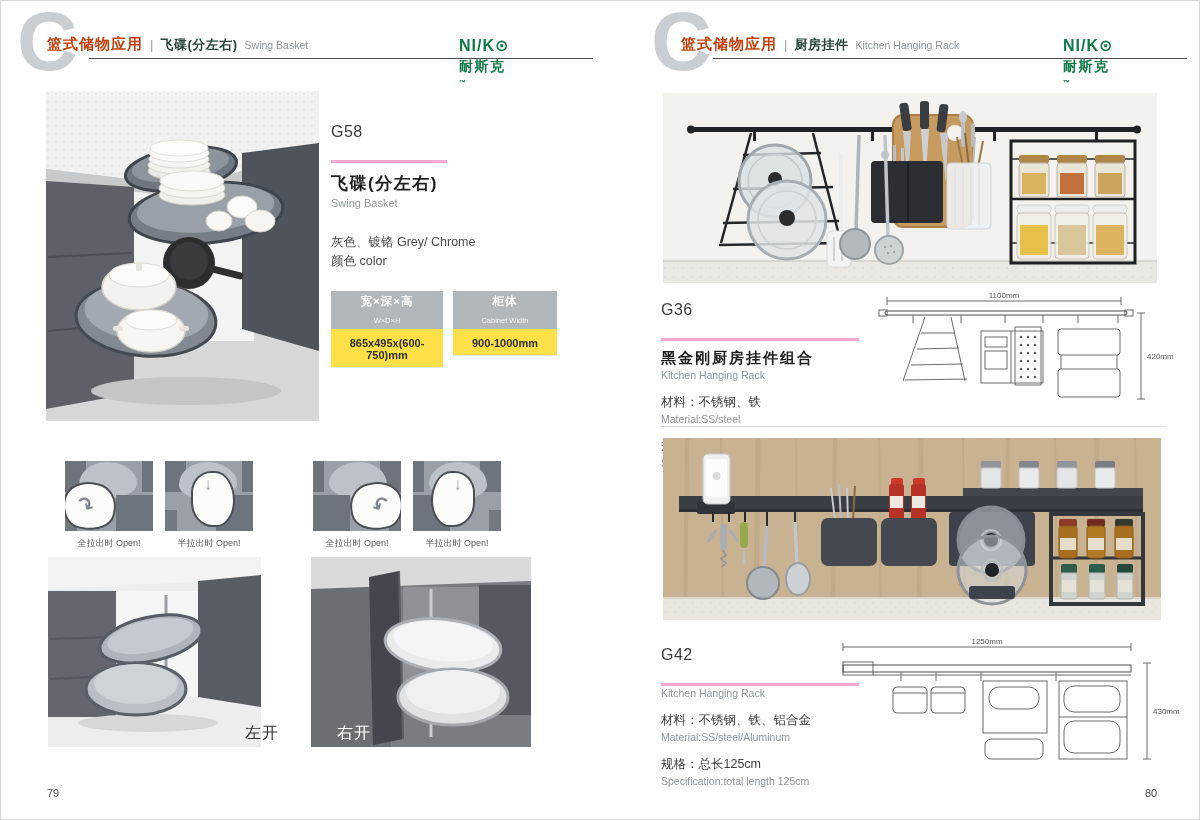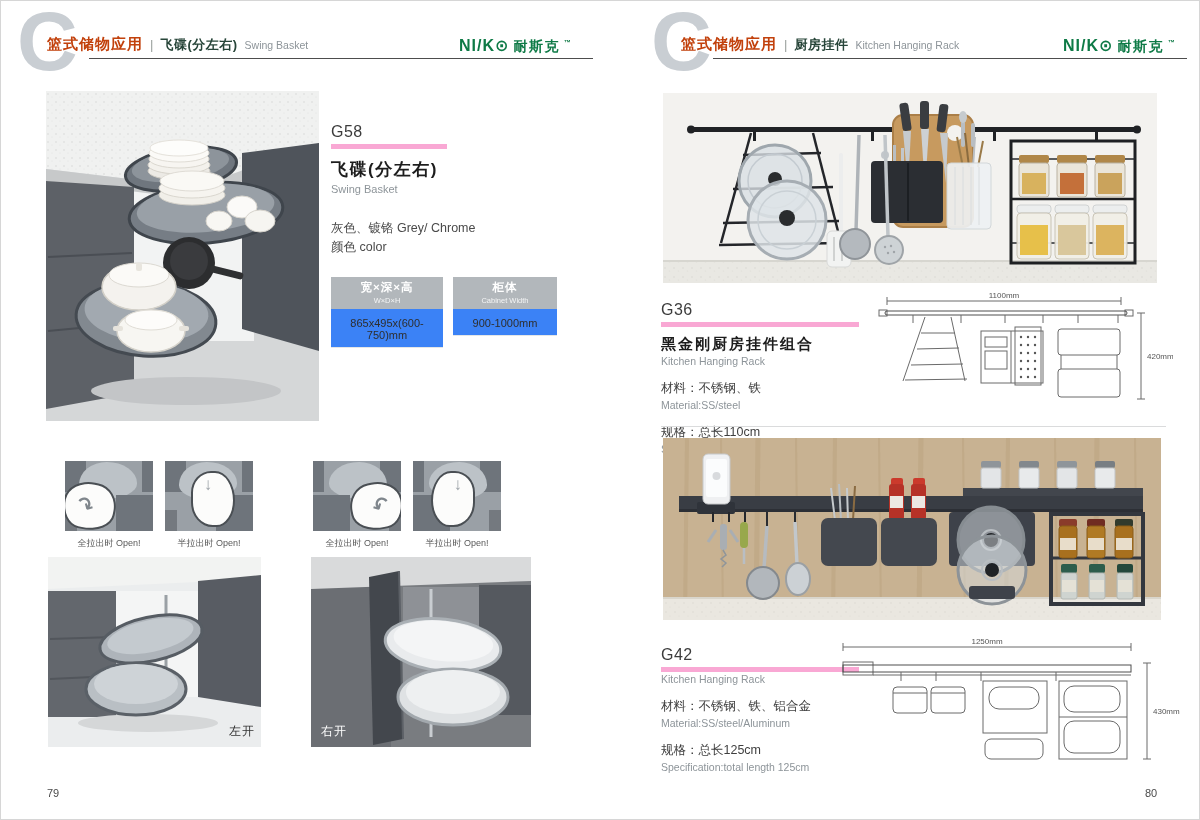--- a/index.html
+++ b/index.html
@@ -13,40 +13,40 @@
   .page-left .c-glyph{left:16px;} .page-right .c-glyph{left:50px;}
   .head-row{position:absolute;top:34px;display:flex;align-items:baseline;gap:7px;white-space:nowrap;z-index:2;}
   .page-left .head-row{left:46px;} .page-right .head-row{left:80px;}
   .head-cat{font-size:15px;font-weight:bold;color:#c2410c;letter-spacing:1px;}
   .head-sep{font-size:13px;color:#9aa09d;}
   .head-cn{font-size:13px;font-weight:bold;color:#274539;letter-spacing:.5px;}
   .head-en{font-size:10.5px;color:#8d9499;}
   .head-line{position:absolute;top:57px;height:1px;background:#4d4d4d;z-index:2;}
   .page-left .head-line{left:88px;width:504px;}
   .page-right .head-line{left:112px;width:474px;}
-  .brand{position:absolute;top:37px;display:flex;align-items:flex-start;gap:4px;color:#0e7a46;font-weight:bold;z-index:3;}
+  .brand{position:absolute;top:37px;display:flex;align-items:flex-start;gap:4px;color:#0e7a46;font-weight:bold;z-index:3;flex-direction:column;}
   .page-left .brand{left:458px;} .page-right .brand{left:462px;}
   .brand-en{font-size:16px;letter-spacing:1px;line-height:16px;}
   .brand-cn{font-size:14px;letter-spacing:1.5px;line-height:16px;}
   .brand-mark{font-size:7px;line-height:7px;margin-top:1px;}
 
   
   .g58{position:absolute;left:330px;top:122px;width:226px;}
-  .p-code{font-size:16px;color:#3c3c3c;letter-spacing:.5px;padding-bottom:3px;border-bottom:5px solid #f9a8d4;}
+  .p-code{font-size:16px;color:#3c3c3c;letter-spacing:.5px;padding-bottom:19px;border-bottom:3px solid #f9a8d4;}
   .g58 .p-code{width:116px;}
   .p-name-cn{font-size:17px;font-weight:bold;color:#1d1d1d;letter-spacing:1.5px;margin-top:9px;}
   .p-name-en{font-size:11px;color:#8d9499;margin-top:2px;}
   .color-block{margin-top:24px;font-size:12.5px;color:#4a4a4a;line-height:19px;}
   .spec-table{margin-top:20px;display:flex;gap:10px;}
   .spec-col{text-align:center;}
   .spec-c1{width:112px;} .spec-c2{width:104px;}
   .spec-head{background:#b2b7bb;color:#fff;padding:3px 0 4px;}
   .spec-head .cn{display:block;font-size:11.5px;font-weight:bold;letter-spacing:1px;}
-  .spec-head .en{display:block;font-size:7.5px;color:rgba(255,255,255,.85);margin-top:1px;text-align:center;}
-  .spec-val{font-size:11px;font-weight:normal;color:#2e2e2e;padding:8px 0 6px;background:#3b82f6;border-bottom:1px solid #e4e6e7;}
+  .spec-head .en{display:block;font-size:7.5px;color:rgba(255,255,255,.85);margin-top:7px;text-align:center;}
+  .spec-val{font-size:11px;font-weight:bold;color:#2e2e2e;padding:8px 0 6px;background:#fde047;border-bottom:1px solid #e4e6e7;}
 
   
   .diag-group{position:absolute;top:460px;display:flex;gap:12px;}
   #dg1{left:64px;} #dg2{left:312px;}
   .diag-item{width:88px;text-align:center;}
   .diag{position:relative;width:88px;height:70px;background:#9aa0a6;overflow:hidden;}
   .flip .diag{transform:scaleX(-1);}
   .diag div{position:absolute;}
   .d-tl{left:0;top:0;width:24%;height:44%;background:#6e747b;}
   .d-tr{right:0;top:0;width:12%;height:44%;background:#6e747b;}
@@ -56,21 +56,21 @@
   .d-white{background:#fcfcfb;border:2px solid #4a4f54;box-sizing:border-box;}
   .va .d-white{left:-2%;top:30%;width:60%;height:68%;border-radius:55% 45% 60% 40%/50% 55% 45% 58%;transform:rotate(12deg);}
   .vb .d-white{left:30%;top:14%;width:50%;height:80%;border-radius:50% 50% 46% 54%/42% 58% 52% 48%;}
   .d-arrow{font-weight:bold;}
   .va .d-arrow{left:14%;top:46%;font-size:20px;color:#7f868c;transform:rotate(30deg);}
   .vb .d-arrow{left:44%;top:20%;font-size:17px;color:#9aa0a6;}
   .diag-cap{font-size:9px;color:#5a5a5a;margin-top:6px;white-space:nowrap;}
 
   
   .abs{position:absolute;}
-  .ph-cap{position:absolute;font-size:12px;letter-spacing:1px;z-index:4;}
+  .ph-cap{position:absolute;font-size:16px;letter-spacing:1px;z-index:4;margin-left:16px;}
   #cap-left{left:228px;top:722px;color:#333;}
   #cap-right{left:320px;top:722px;color:#fff;}
 
   
   .rp-info{position:absolute;left:60px;width:240px;}
   #g36-info{top:300px;} #g42-info{top:645px;}
   .rp-info .p-code{width:198px;}
   .rp-name-cn{font-size:15px;font-weight:bold;color:#1d1d1d;letter-spacing:2px;margin-top:8px;}
   .rp-name-en{font-size:10.5px;color:#8d9499;margin-top:1px;}
   .rp-line1{margin-top:13px;font-size:12.5px;color:#3f3f3f;}

